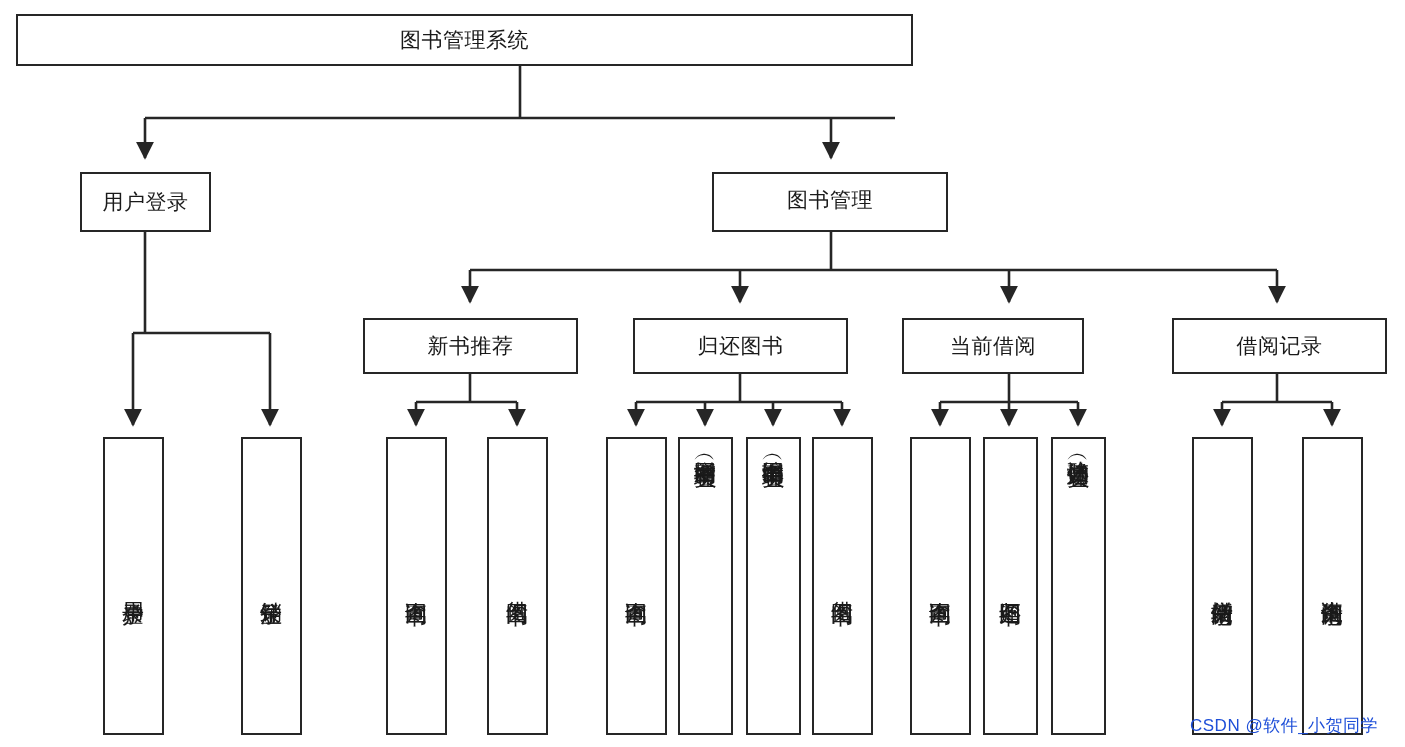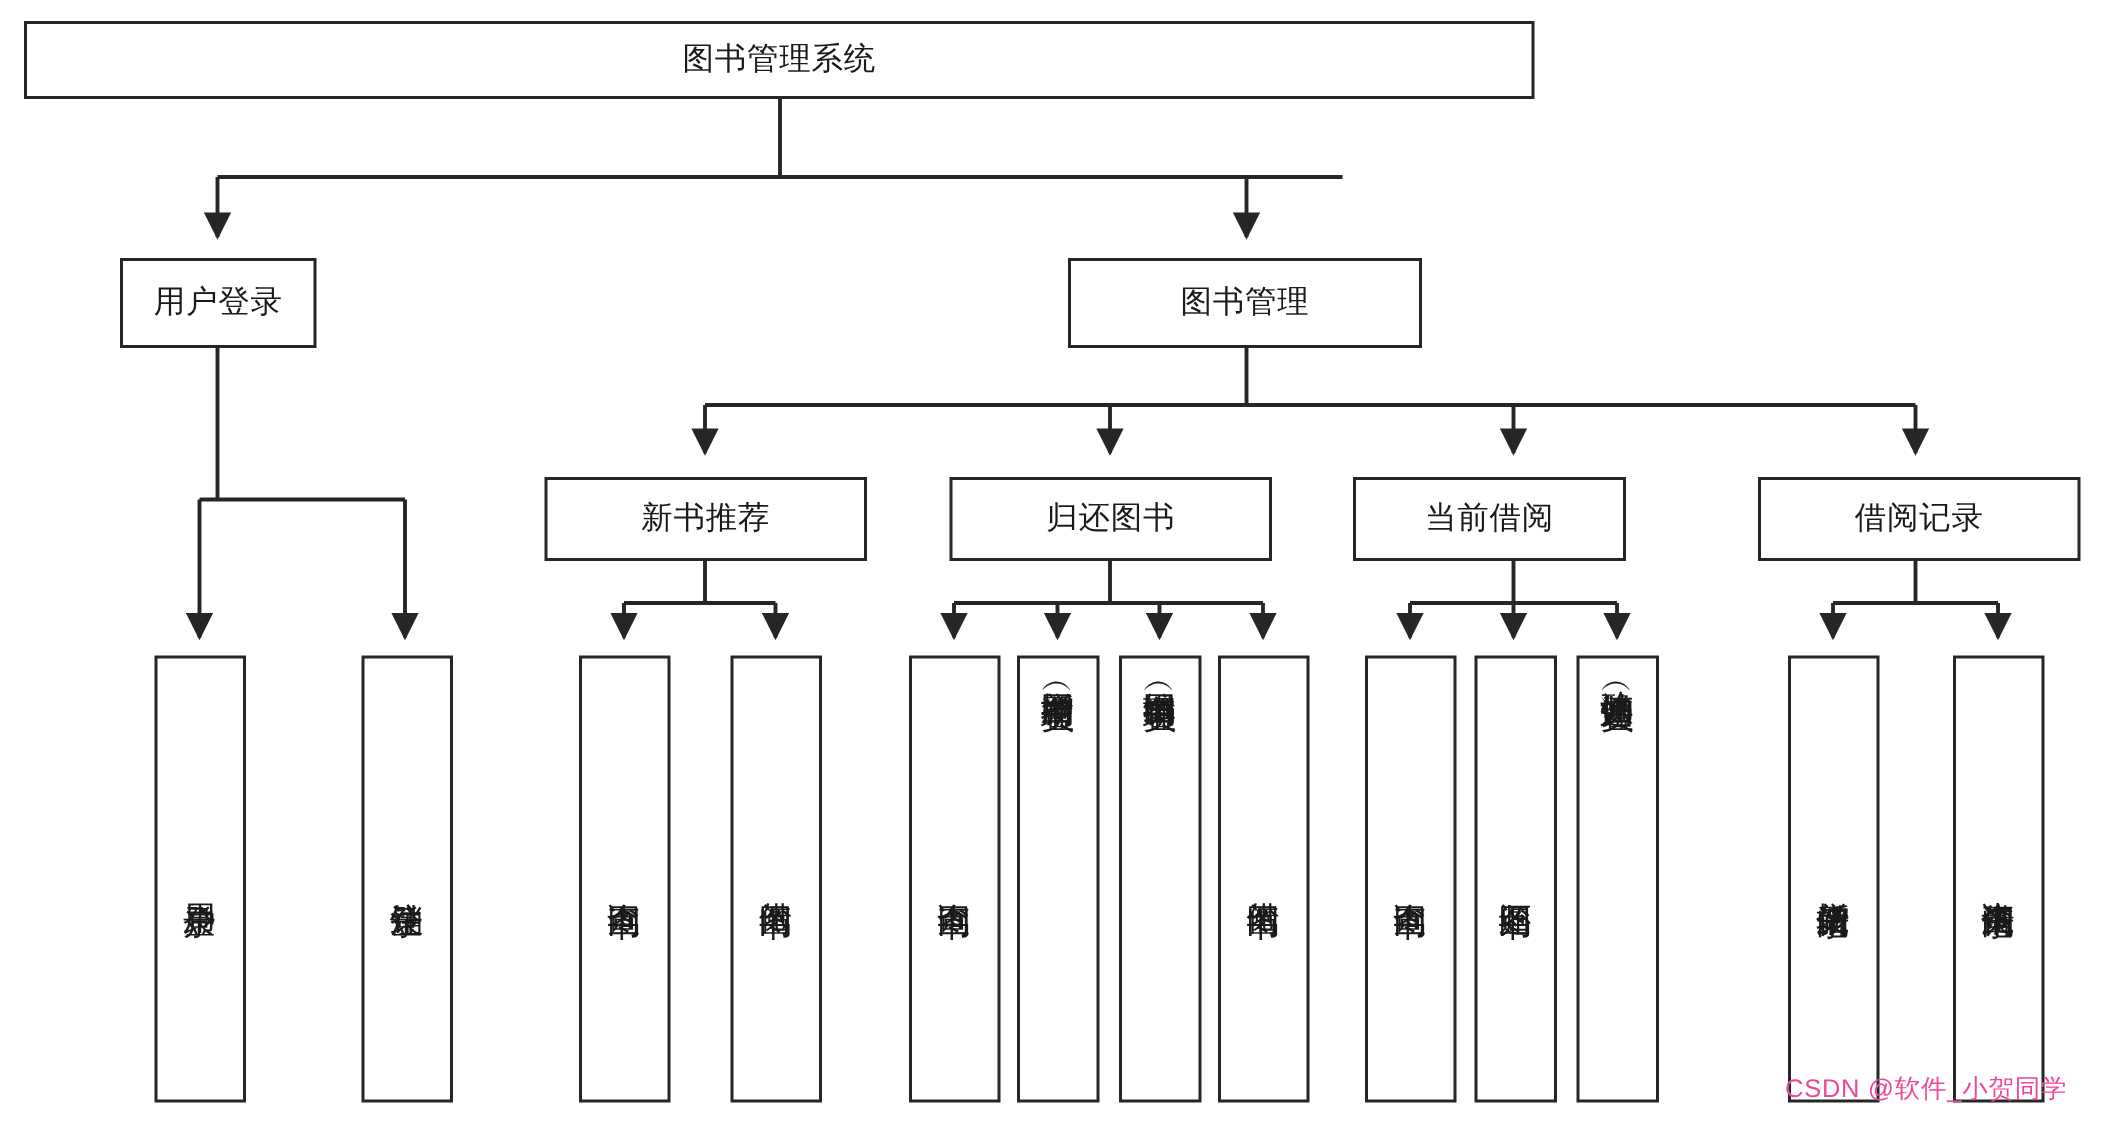--- a/index.html
+++ b/index.html
@@ -58,21 +58,21 @@
     white-space: normal;
     max-height: 100%;
   }
   .node.vertical.topalign {
     align-items: flex-start;
     padding-top: 4px;
   }
   .watermark {
     position: absolute;
     font-size: 17px;
-    color: #ec4899;
+    color: #1d4ed8;
     letter-spacing: 0.5px;
     white-space: nowrap;
     z-index: 5;
     font-family: "Liberation Sans", "DejaVu Sans", sans-serif;
   }
 </style>
 </head>
 <body>
 
 <div id="canvas">
@@ -120,28 +120,28 @@
       <path d="M 1009 402 L 1009 425" marker-end="url(#arrow)"></path>
       <path d="M 1078 402 L 1078 425" marker-end="url(#arrow)"></path>
 
       <path d="M 1277 374 L 1277 402"></path>
       <path d="M 1222 402 L 1332 402"></path>
       <path d="M 1222 402 L 1222 425" marker-end="url(#arrow)"></path>
       <path d="M 1332 402 L 1332 425" marker-end="url(#arrow)"></path>
     </g>
   </svg>
 
-  <div class="node" style="left:16px; top:14px; width:1007px; height:52px;">
+  <div class="node" style="left:16px; top:14px; width:897px; height:52px;">
     <span class="label">图书管理系统</span>
   </div>
 
   <div class="node" style="left:80px; top:172px; width:131px; height:60px;">
     <span class="label">用户登录</span>
   </div>
-  <div class="node" style="left:712px; top:172px; width:236px; height:60px;">
+  <div class="node" style="left:712px; top:172px; width:236px; height:60px;font-family:Liberation Mono, monospace;">
     <span class="label">图书管理</span>
   </div>
 
   <div class="node" style="left:363px; top:318px; width:215px; height:56px;justify-content:center;">
     <span class="label">新书推荐</span>
   </div>
   <div class="node" style="left:633px; top:318px; width:215px; height:56px;">
     <span class="label">归还图书</span>
   </div>
   <div class="node" style="left:902px; top:318px; width:182px; height:56px;">

